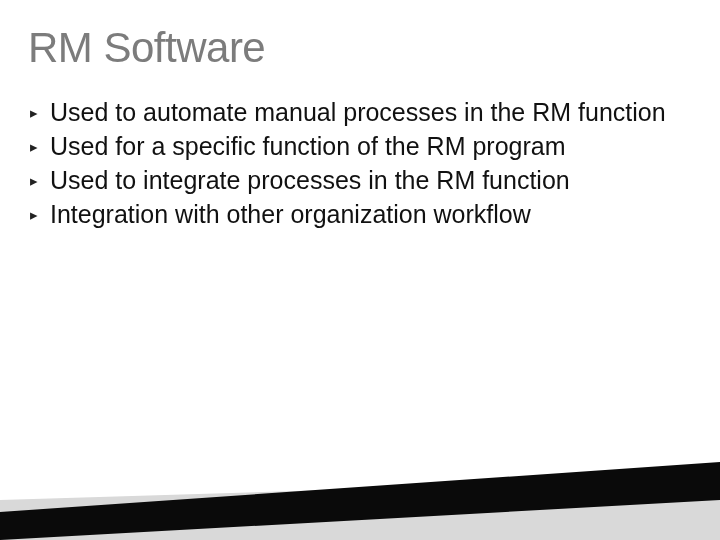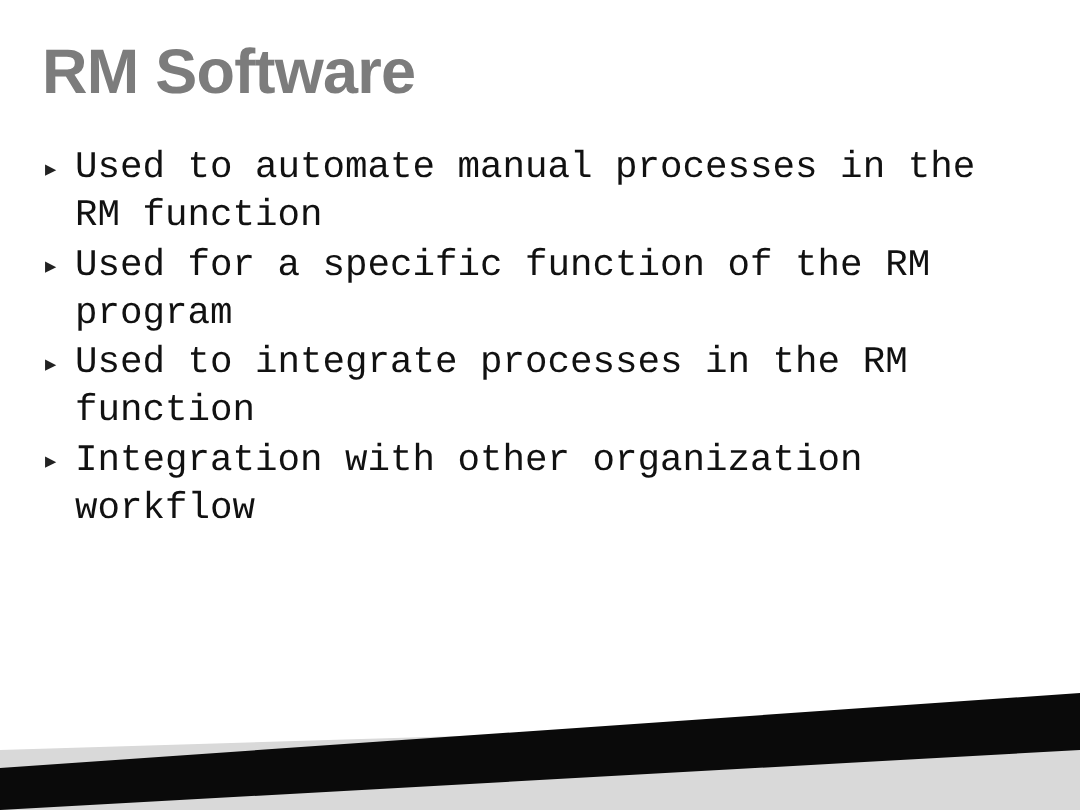--- a/index.html
+++ b/index.html
@@ -10,21 +10,21 @@
     position: relative;
   }
   .slide {
     width: 720px;
     height: 540px;
     position: relative;
     padding: 24px 28px 0 28px;
   }
   .title {
     font-size: 42px;
-    font-weight: 700;
+    font-weight: 400;
     color: #7c7c7c;
     letter-spacing: -0.5px;
     margin-bottom: 24px;
     font-family: "Segoe UI Semibold", "Segoe UI", Arial, sans-serif;
   }
   .bullets {
     padding-left: 2px;
   }
   .bullet-item {
     display: flex;
@@ -38,21 +38,21 @@
     font-size: 15px;
     line-height: 31px;
     padding-top: 2px;
     text-align: left;
   }
   .bullet-text {
     flex: 1 1 auto;
     font-size: 25px;
     line-height: 32px;
     color: #111;
-    font-family: Liberation Mono, monospace;
+    font-family: Liberation Sans, sans-serif;
   }
   .footer-shape {
     position: absolute;
     left: 0;
     bottom: 0;
     width: 720px;
     height: 90px;
     pointer-events: none;
   }
 </style>

